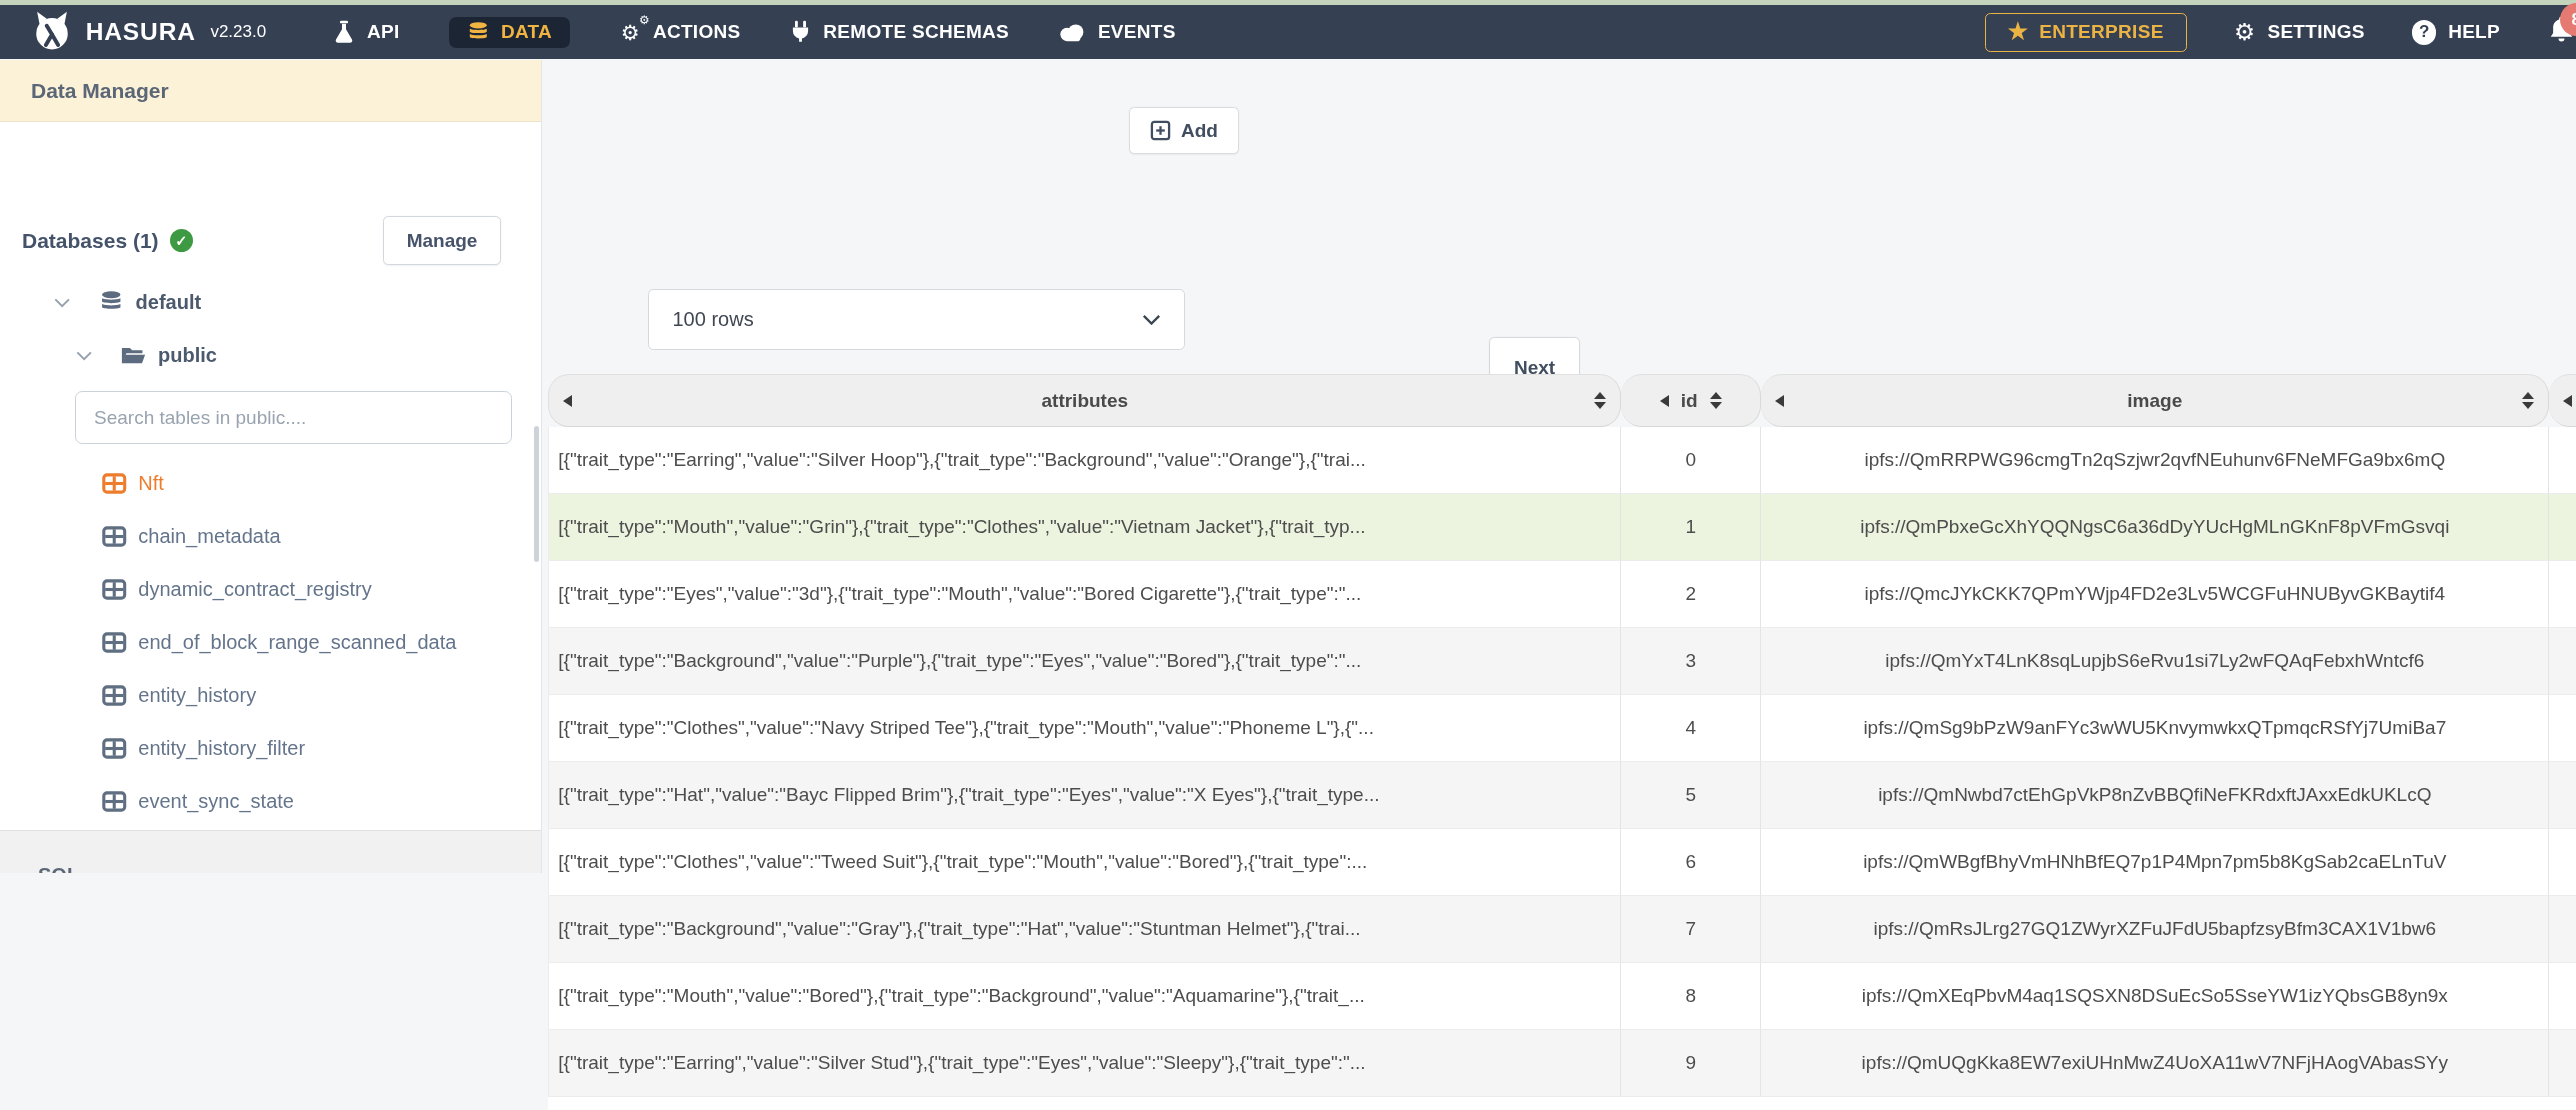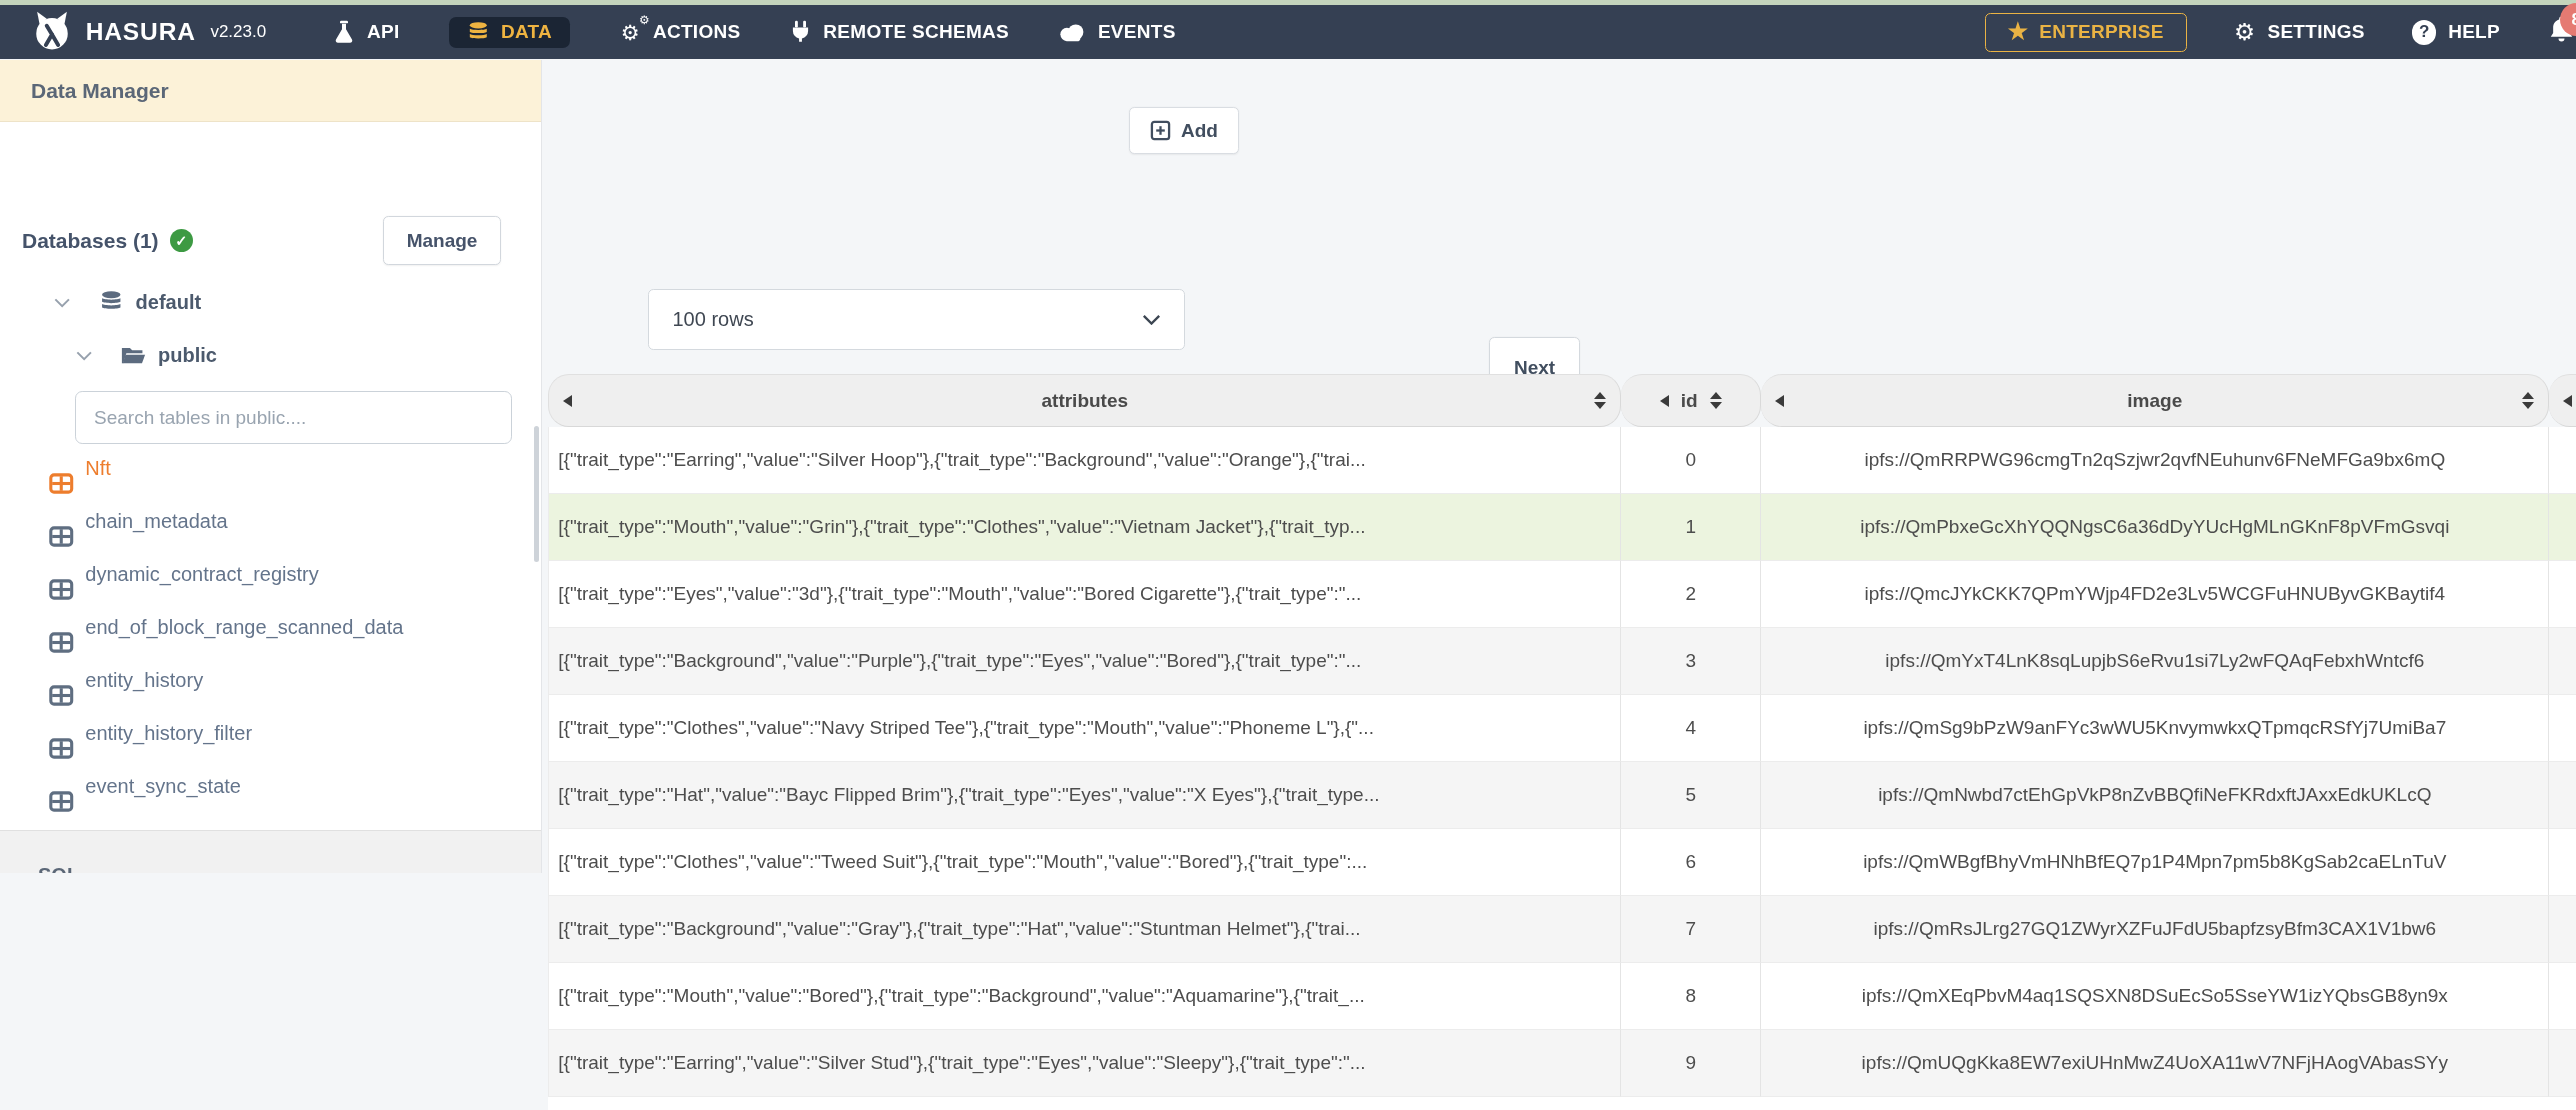--- a/index.html
+++ b/index.html
@@ -35,21 +35,21 @@
   .manage-btn{margin-left:auto;height:49px;padding:0 22.6px;background:#fff;border:0.9px solid #d2d7dd;border-radius:5.4px;box-shadow:0 0.9px 1.8px rgba(0,0,0,.06);font-size:19px;font-weight:700;color:#46536a;display:flex;align-items:center;cursor:pointer;}
   .tree-row{display:flex;align-items:center;height:53px;cursor:pointer;}
   .tree-row.lvl1{padding-left:54px;margin-top:11px;}
   .tree-row.lvl2{padding-left:76px;}
   .tree-lb{font-size:20px;font-weight:700;color:#4c5a6d;margin-left:11.8px;}
   .tree-ic{margin-left:29px;display:flex;align-items:center;}
   .search-wrap{margin:9px 0 0 75px;}
   .search-input{width:437px;height:53px;border:0.9px solid #cbd2d9;border-radius:7.2px;font-size:19px;color:#4c5a6d;padding:0 18px;outline:none;background:#fff;}
   .search-input::placeholder{color:#99a4b0;}
   .sb-list{margin-top:12.7px;}
-  .sb-item{display:flex;height:53px;padding-left:49px;font-size:20px;color:#64748b;cursor:pointer;}
+  .sb-item{display:flex;align-items:center;height:53px;padding-left:102px;font-size:20px;color:#64748b;cursor:pointer;}
   .sb-item.active{color:#ed7d2d;}
   .sb-item .sb-ic{display:flex;align-items:center;margin-right:11.8px;}
   .fx-ic{font-family:"Liberation Serif",serif;font-size:22px;color:#5f6e81;margin-right:11.8px;}
   .fx-ic sub{font-size:12.7px;}
   .sb-footer{position:absolute;left:0;bottom:0;width:100%;height:43px;background:#f1f1f1;border-top:0.9px solid #e0e0e0;overflow:hidden;}
   .sb-footer-lb{margin:33px 0 0 38px;font-size:20px;font-weight:700;color:#5b6777;}
   .sb-scroll{position:absolute;right:1.8px;top:366px;width:5.4px;height:136px;border-radius:2.7px;background:#ced3d9;}
 
   
   .main{position:absolute;left:542px;top:60px;right:0;bottom:0;background:#f4f6f8;overflow:hidden;}

